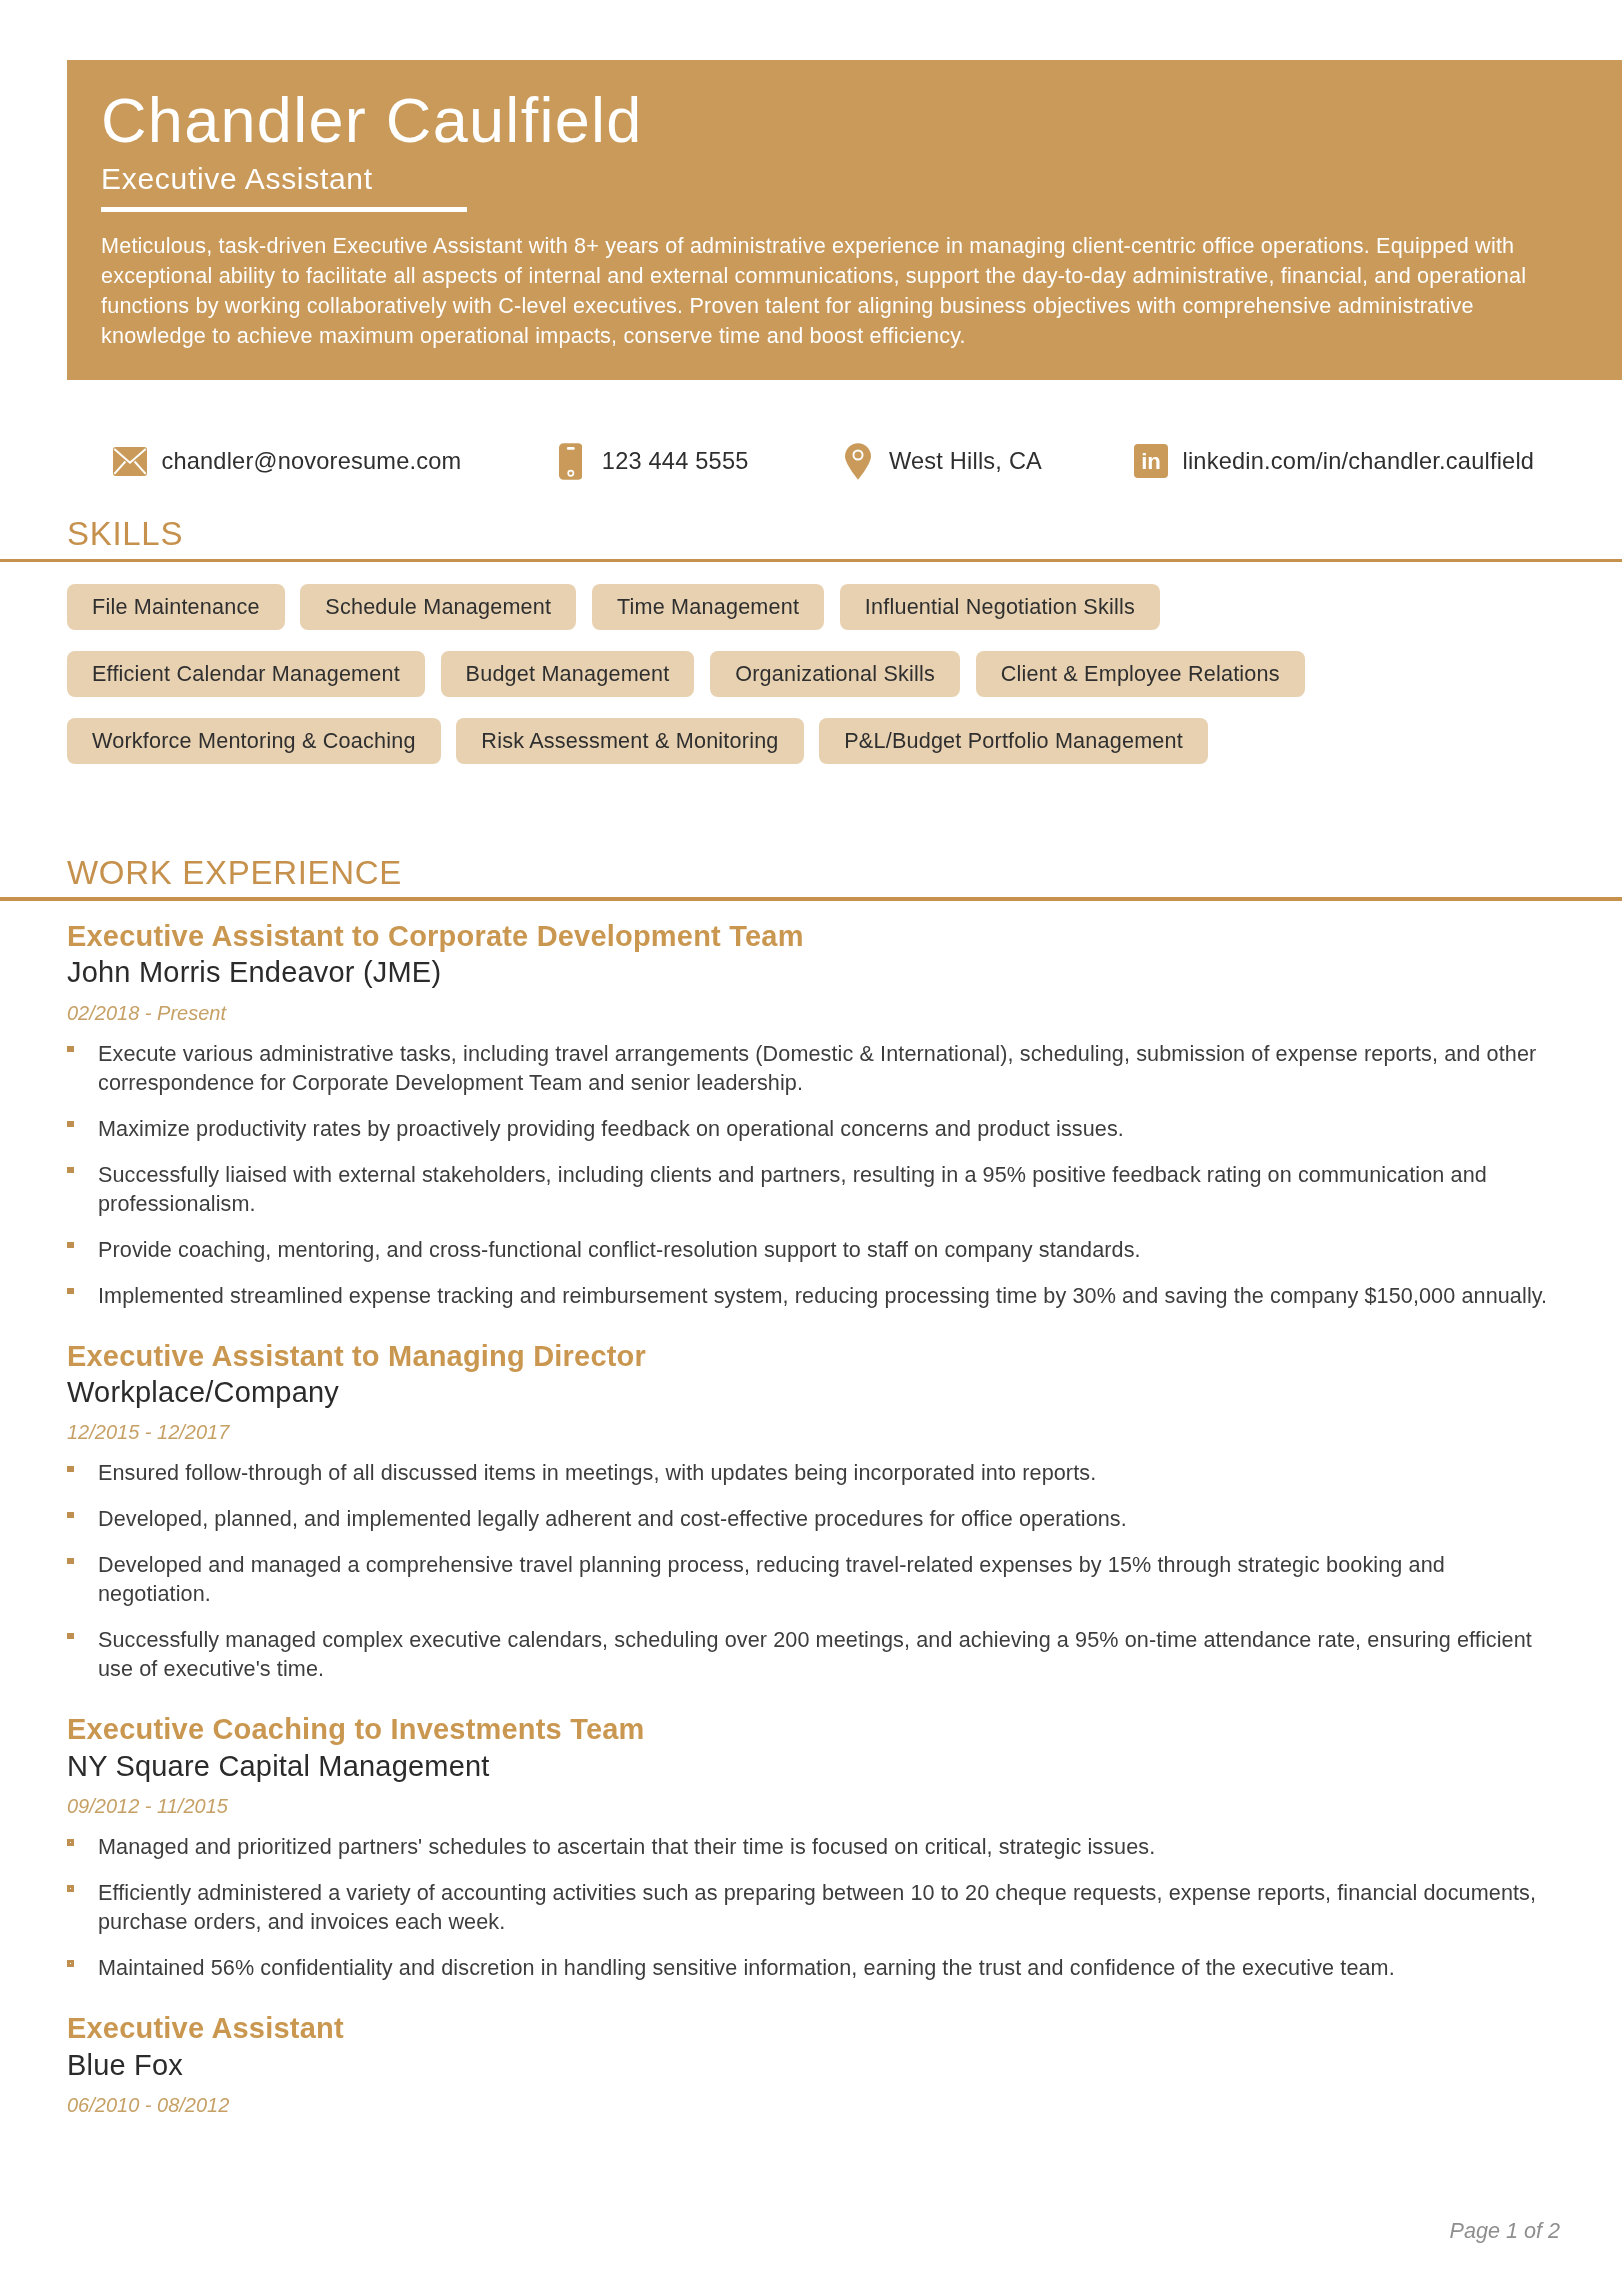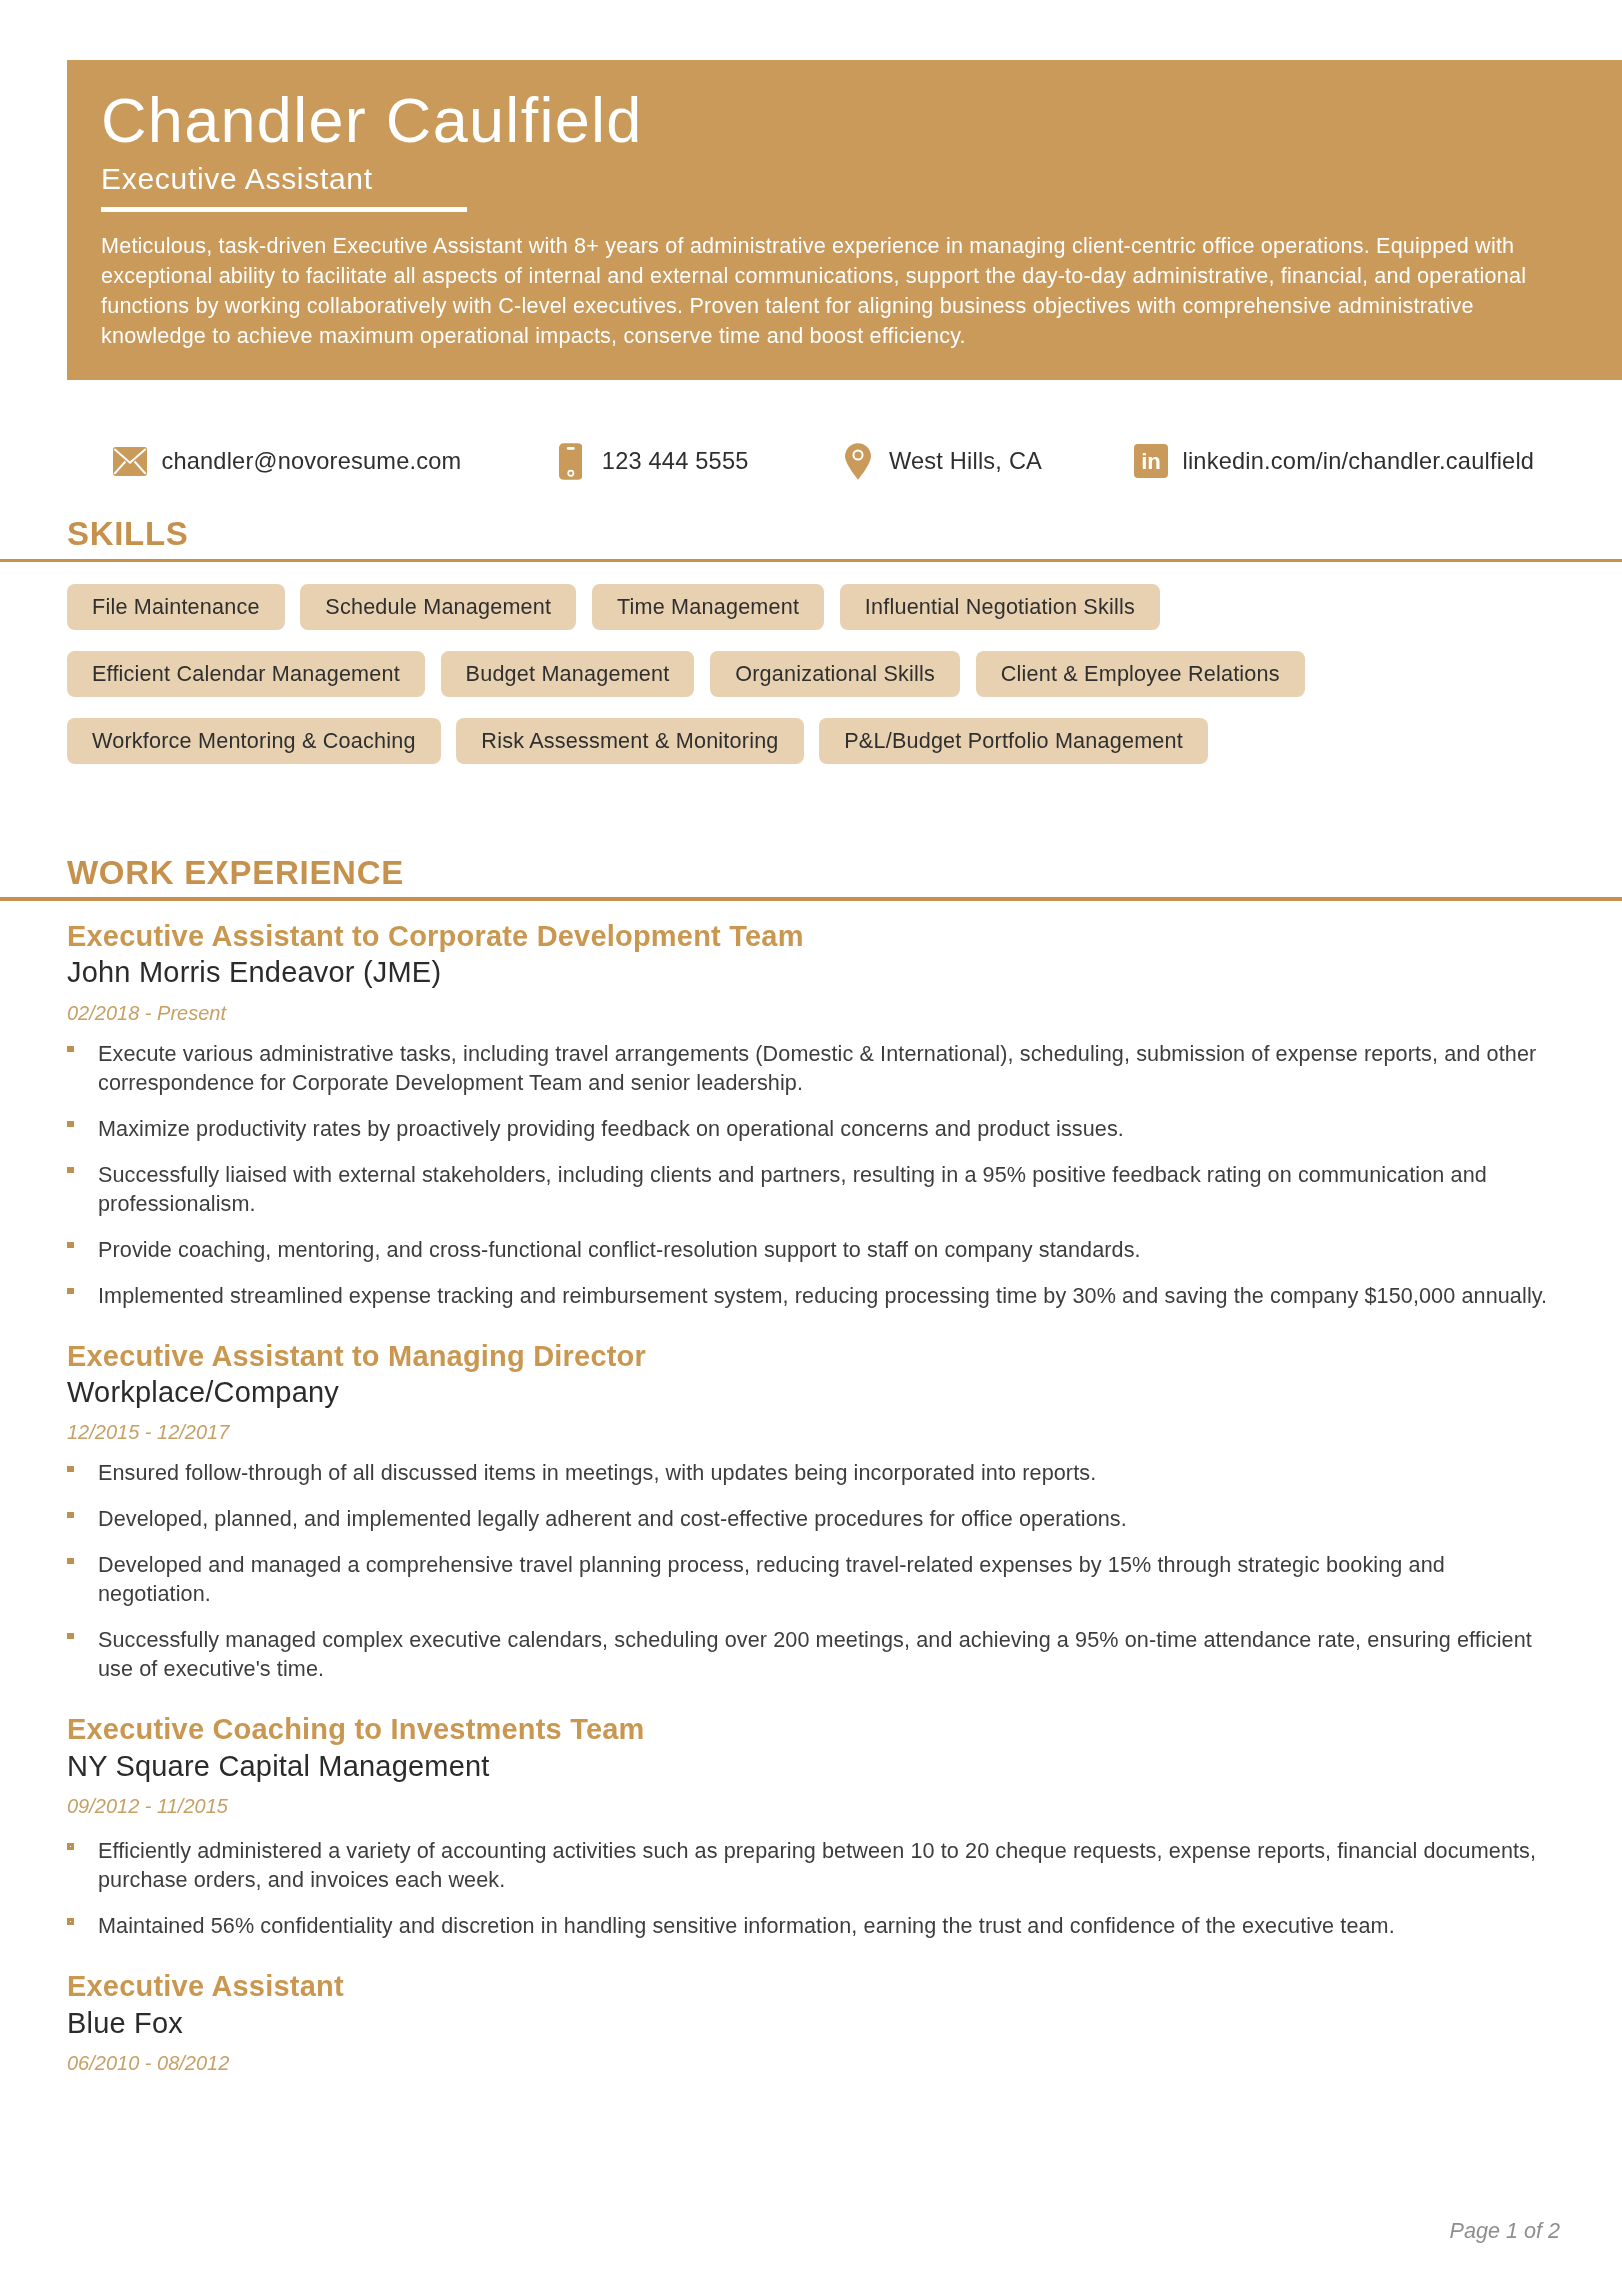--- a/index.html
+++ b/index.html
@@ -29,21 +29,21 @@
   .role-underline{width:366px;height:4.6px;background:#ffffff;margin-top:11.8px;}
   .summary{margin-top:19.6px;font-size:21.6px;line-height:30px;font-weight:300;letter-spacing:0.2px;}
   
   .main{position:absolute;left:67px;right:59px;top:410px;}
   
   .contact-row{display:flex;align-items:center;margin:34px 0 0 46px;}
   .contact-item{display:flex;align-items:center;margin-right:92px;}
   .contact-item .cicon{width:34px;height:34px;flex:0 0 auto;margin-right:14.4px;display:inline-flex;align-items:center;justify-content:center;}
   .contact-item .ctext{font-size:23.6px;font-weight:300;color:#2f2f2f;letter-spacing:0.2px;white-space:nowrap;}
   
-  .section-heading{font-size:33px;font-weight:bold;color:var(--accent-gold);letter-spacing:0.7px;line-height:37px;}
+  .section-heading{font-size:33px;font-weight:normal;color:var(--accent-gold);letter-spacing:0.7px;line-height:37px;}
   .rule{height:3.3px;background:var(--accent-gold);width:1622px;margin-left:-67px;margin-top:6.5px;}
   .skills-section{margin-top:37px;}
   .work-section{margin-top:90px;}
   
   .skills-list{margin-top:22px;width:1498px;}
   .skills-row{display:flex;margin-bottom:21px;}
   .skills-row:last-child{margin-bottom:0;}
   .pill{
     background:var(--pill-bg);border-radius:7.9px;height:46px;line-height:46px;
     padding:0 25px;margin-right:15.7px;font-size:21.6px;font-weight:300;color:#2f2f2f;
@@ -216,20 +216,21 @@
 </ul>
   </article>
 
   <article class="job">
     <div class="job-title">Executive Coaching to Investments Team</div>
     <div class="job-company">NY Square Capital Management</div>
     <div class="job-dates">09/2012 - 11/2015</div>
     <ul class="bullets">
   <li class="bullet">
     <span class="bullet-marker"></span>
+    <span>Managed and prioritized partners' schedules to ascertain that their time is focused on critical, strategic issues.</span>
   </li>
 
   <li class="bullet">
     <span class="bullet-marker"></span>
   </li>
 
   <li class="bullet">
     <span class="bullet-marker"></span>
     <span>Efficiently administered a variety of accounting activities such as preparing between 10 to 20 cheque requests, expense reports, financial documents, purchase orders, and invoices each week.</span>
   </li>

